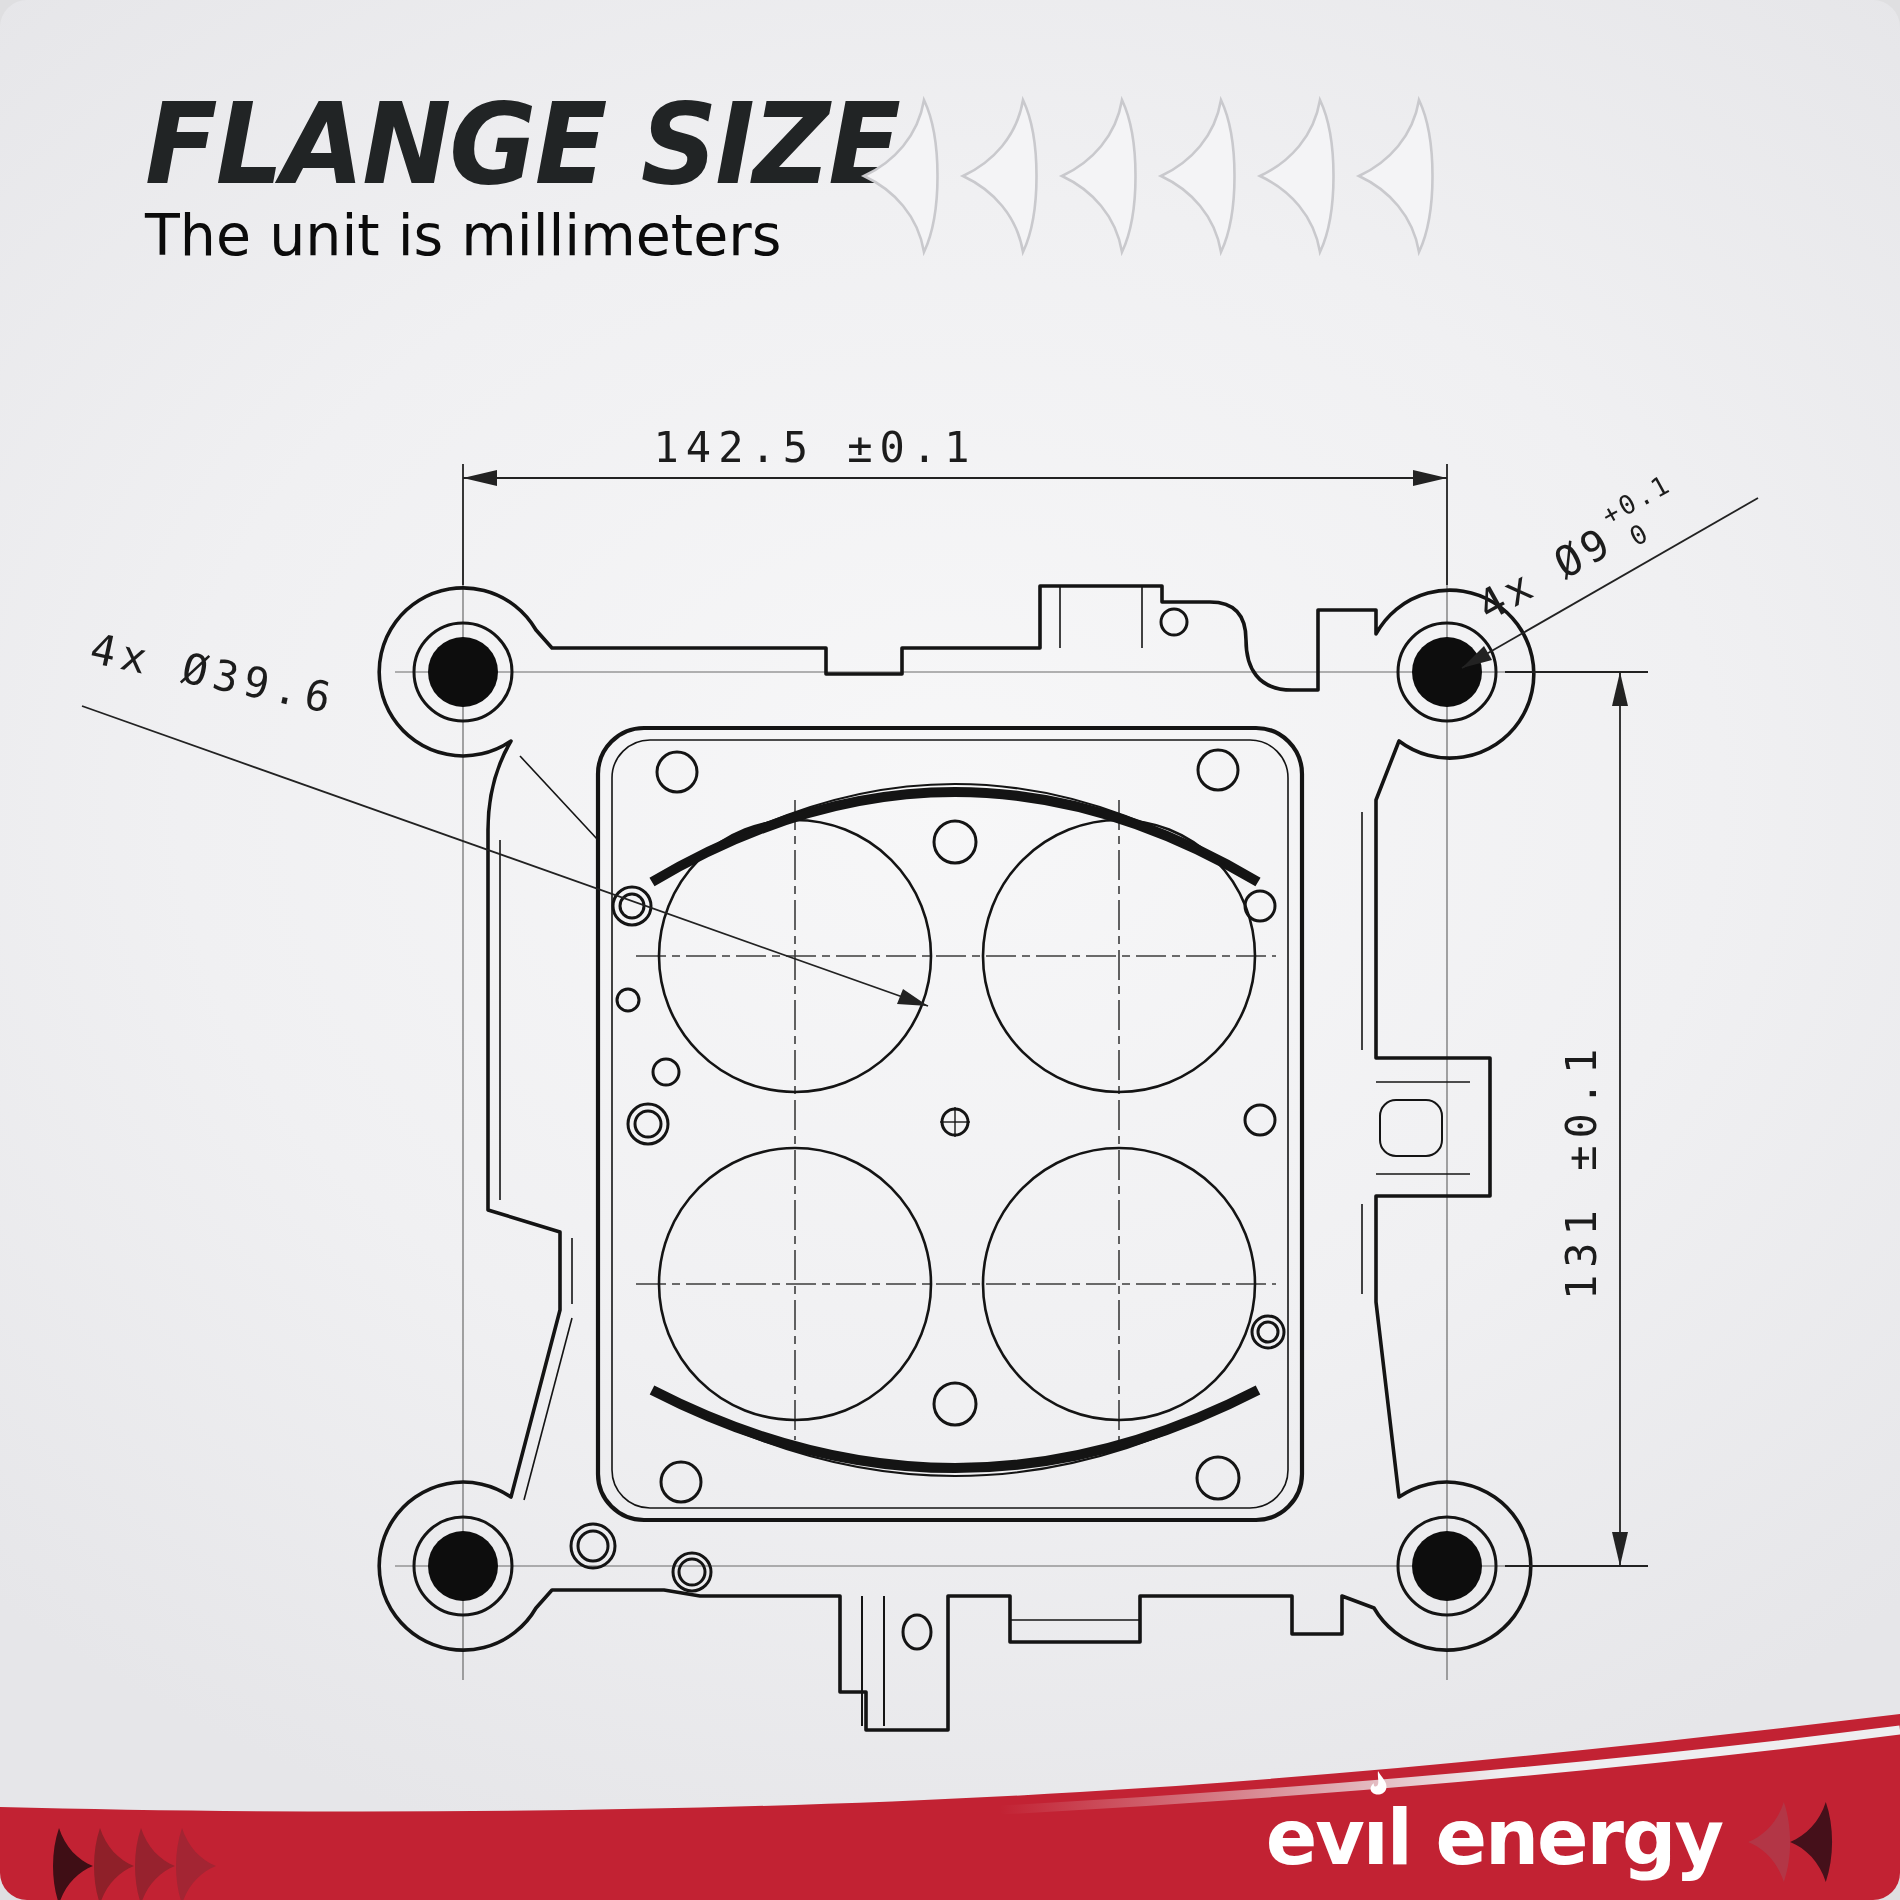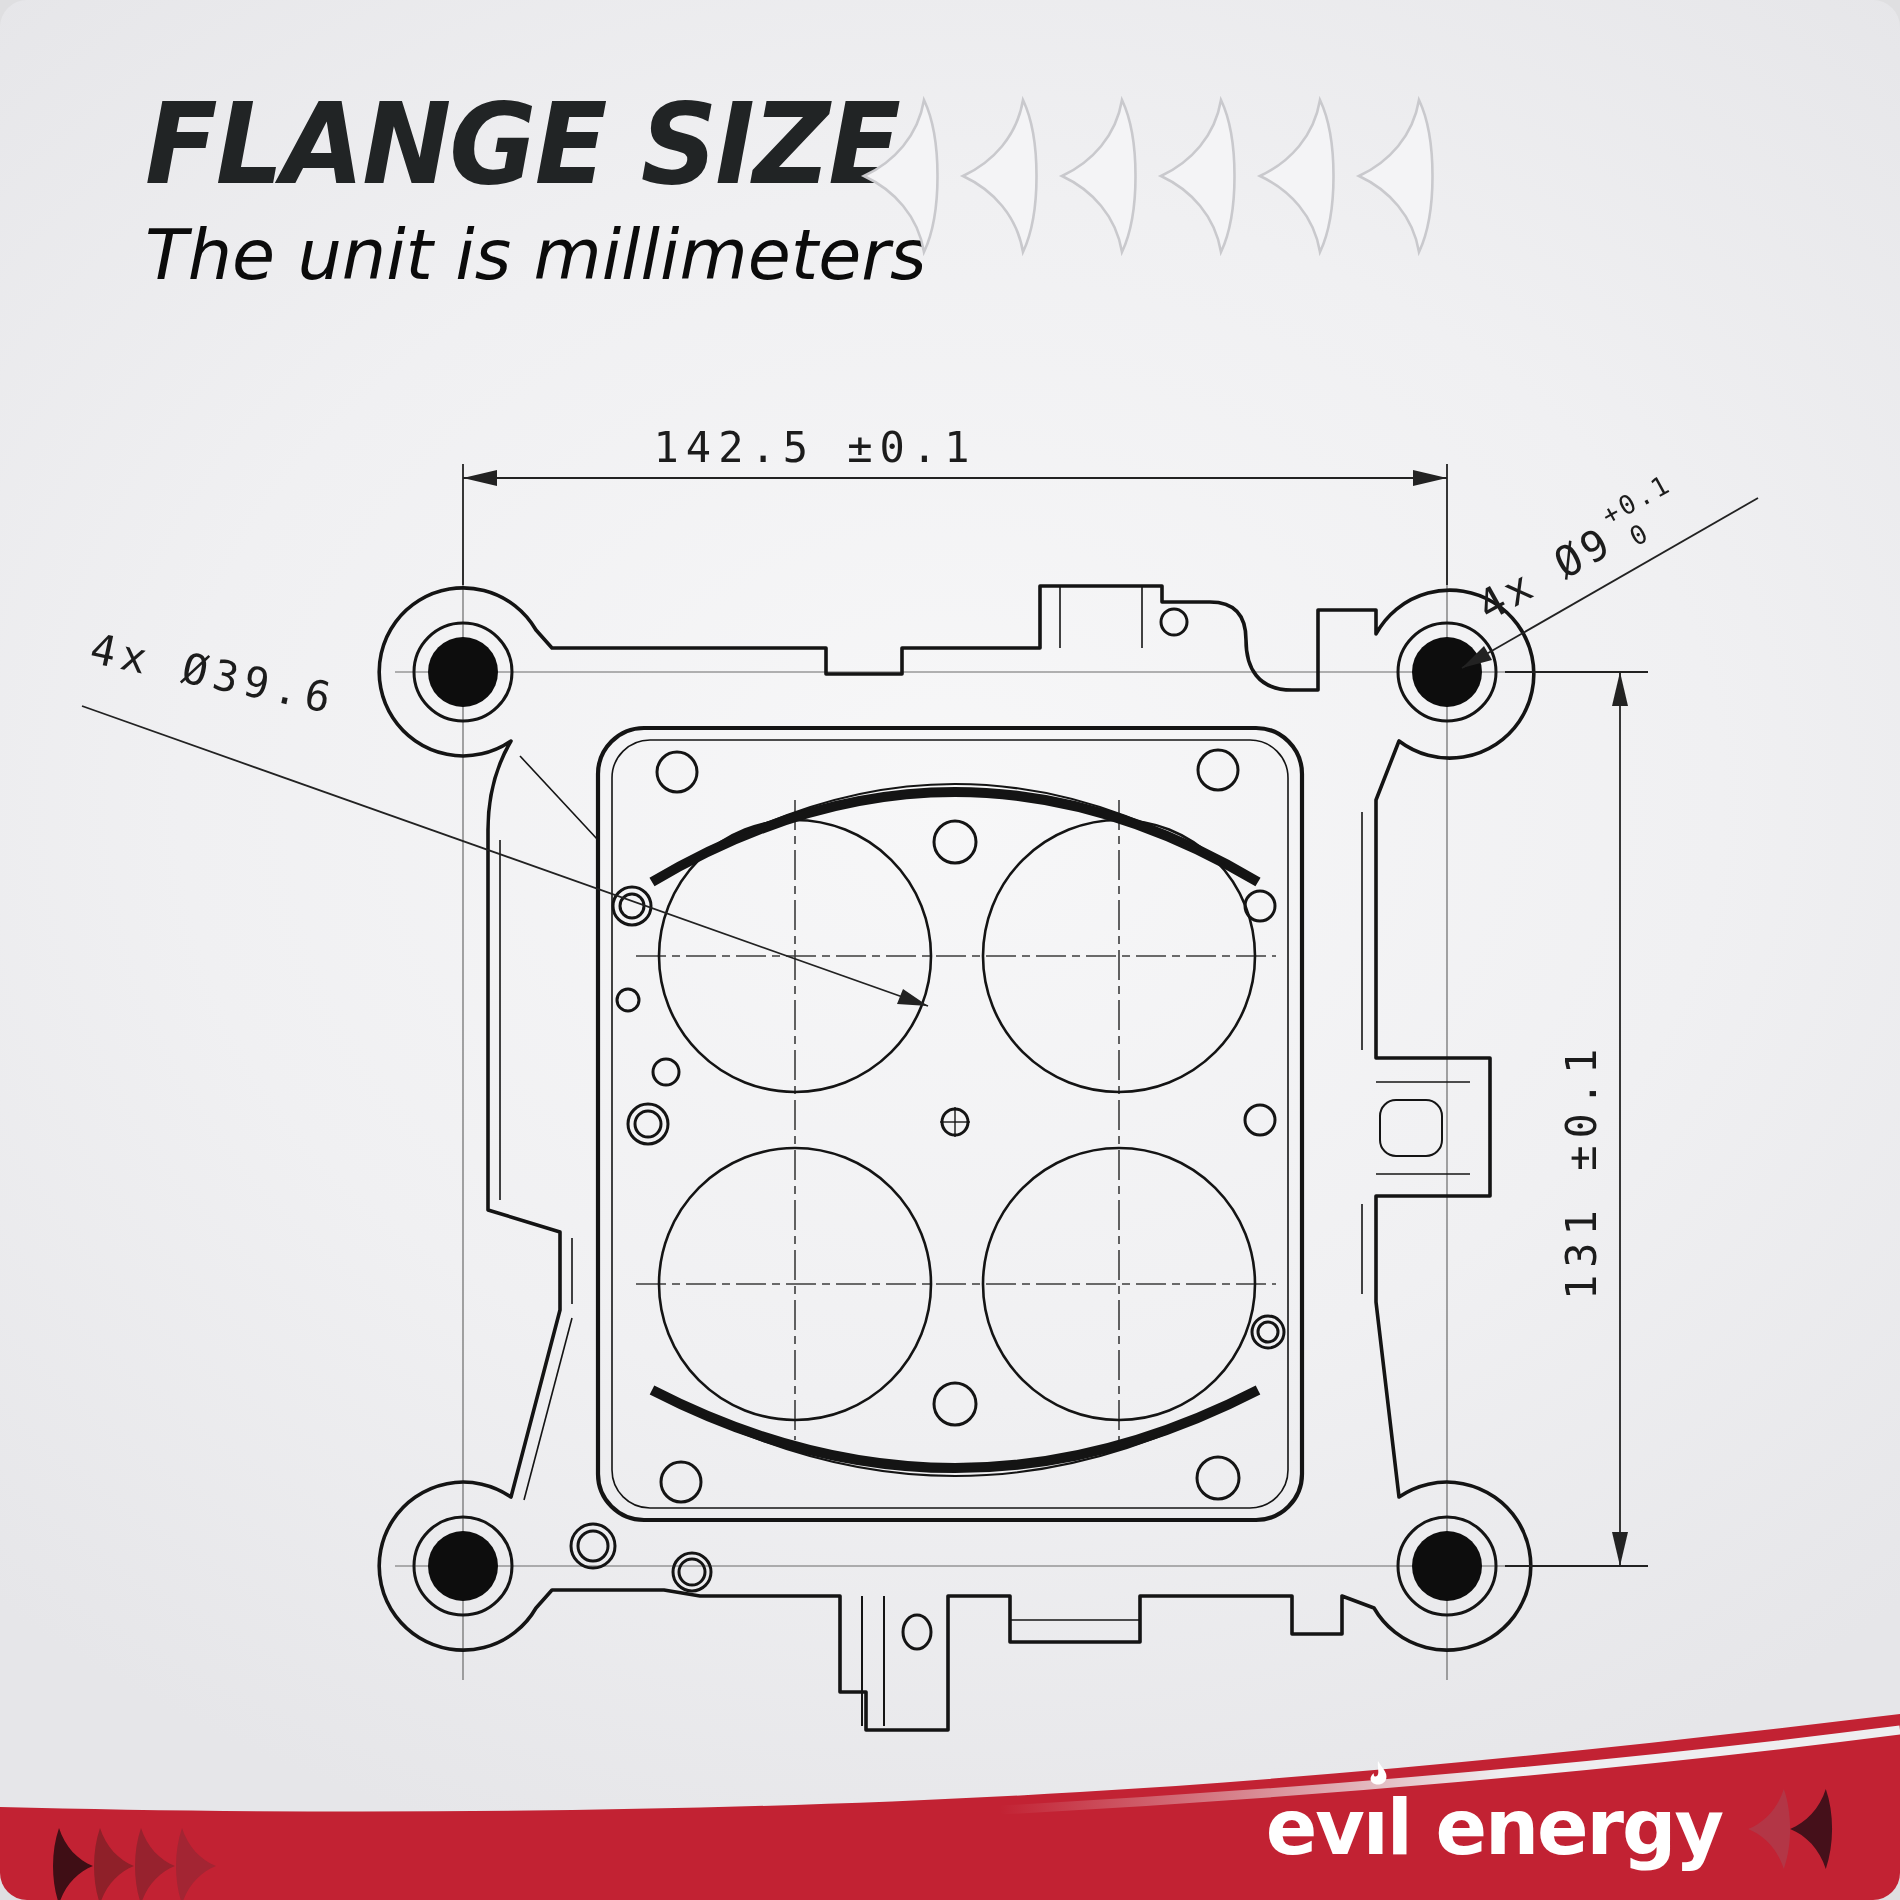--- a/index.html
+++ b/index.html
@@ -10,30 +10,30 @@
     border-radius:27px;
   }
   .hdr{position:absolute;left:145px;top:88px;}
   .title{
     font-family:"DejaVu Sans", sans-serif;
     font-size:112px;font-weight:bold;font-style:italic;
     color:#212425;letter-spacing:-2px;line-height:1.0;
     transform:scaleX(.95);transform-origin:left top;white-space:nowrap;
   }
   .subtitle{
-    font-size:70px;color:#0b0b0b;margin-top:14px;letter-spacing:0px;font-style:italic;
+    font-size:57px;color:#0b0b0b;margin-top:2px;letter-spacing:0px;
   }
   .deco{position:absolute;left:860px;top:88px;}
   svg{display:block;}
   .draw-layer{position:absolute;left:0;top:0;}
   .cadtext{font-family:"DejaVu Sans Mono", monospace;fill:#1c1c1c;}
   .banner-layer{position:absolute;left:0;top:0;}
   .logo{
     position:absolute;right:62px;bottom:18px;height:110px;
-    display:flex;align-items:center;gap:6px;color:#ffffff;
+    display:flex;align-items:flex-end;gap:6px;color:#ffffff;
   }
   .logo-text{
     font-family:"DejaVu Sans", sans-serif;font-weight:bold;
     font-size:76px;letter-spacing:-2px;white-space:nowrap;position:relative;
   }
   .flame-i{position:relative;display:inline-block;}
   .flame{position:absolute;left:3px;top:-22px;}
   .logo-arrows{display:flex;align-items:center;margin-left:10px;}
 </style>
 </head>

